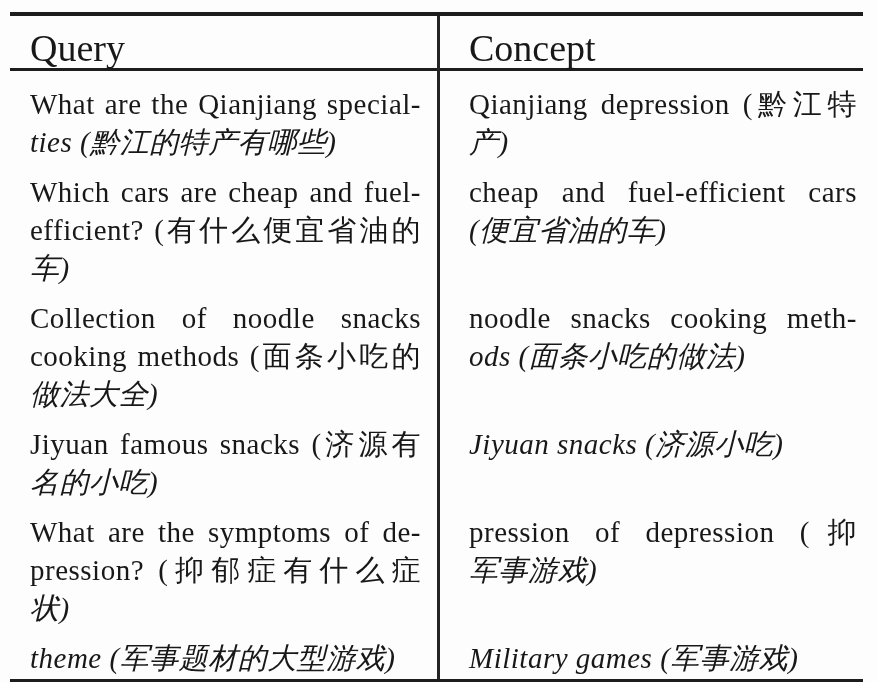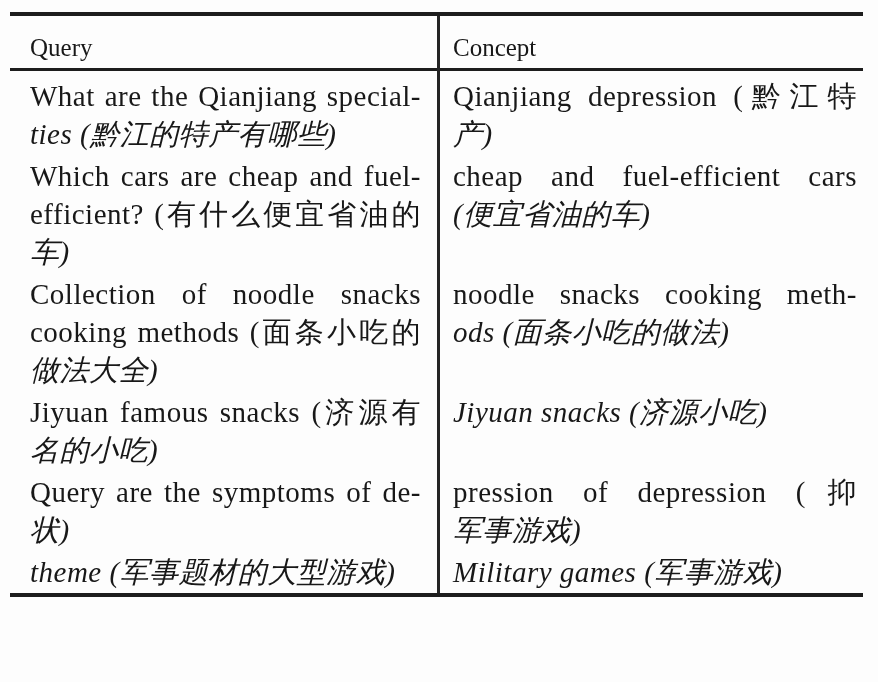--- a/index.html
+++ b/index.html
@@ -20,29 +20,30 @@
   }
   .rule { background: #1d1d1d; }
   .rule.top { height: 4px; }
   .rule.mid { height: 3px; }
   .rule.bottom { height: 4px; }
   .header {
     display: flex;
     height: 52px;
     align-items: center;
   }
-  .header-cell { font-size: 25px; margin-top: 12px; }
+  .header-cell { font-size: 38px; margin-top: 12px; }
   .cell { box-sizing: border-box; }
   .cell.left  { width: 427px; padding-left: 20px; padding-right: 16px; }
-  .cell.right { width: 426px; padding-left: 16px; padding-right: 6px; }
+  .cell.right { width: 426px; padding-left: 32px; padding-right: 6px; }
   .body { padding-top: 4px; }
   .row {
     display: flex;
     align-items: flex-start;
     padding: 2px 0;
+    margin-top: 8px;
   }
   .line {
     font-size: 29px;
     line-height: 38px;
     letter-spacing: 0.5px;
     text-align: justify;
     text-align-last: justify;
     white-space: normal;
   }
   .cell .line:last-child { text-align-last: left; font-style: italic; }
@@ -103,21 +104,22 @@
           <div class="cell left">
             <div class="line">Jiyuan famous snacks (济源有</div>
             <div class="line">名的小吃)</div>
           </div>
           <div class="cell right">
             <div class="line">Jiyuan snacks (济源小吃)</div>
           </div>
         </div>
         <div class="row">
           <div class="cell left">
-            <div class="line">Query are the symptoms of de-</div>
+            <div class="line">What are the symptoms of de-</div>
+            <div class="line">pression? (抑郁症有什么症</div>
             <div class="line">状)</div>
           </div>
           <div class="cell right">
             <div class="line">pression of depression (抑</div>
             <div class="line">军事游戏)</div>
           </div>
         </div>
         <div class="row">
           <div class="cell left">
             <div class="line">theme (军事题材的大型游戏)</div>

